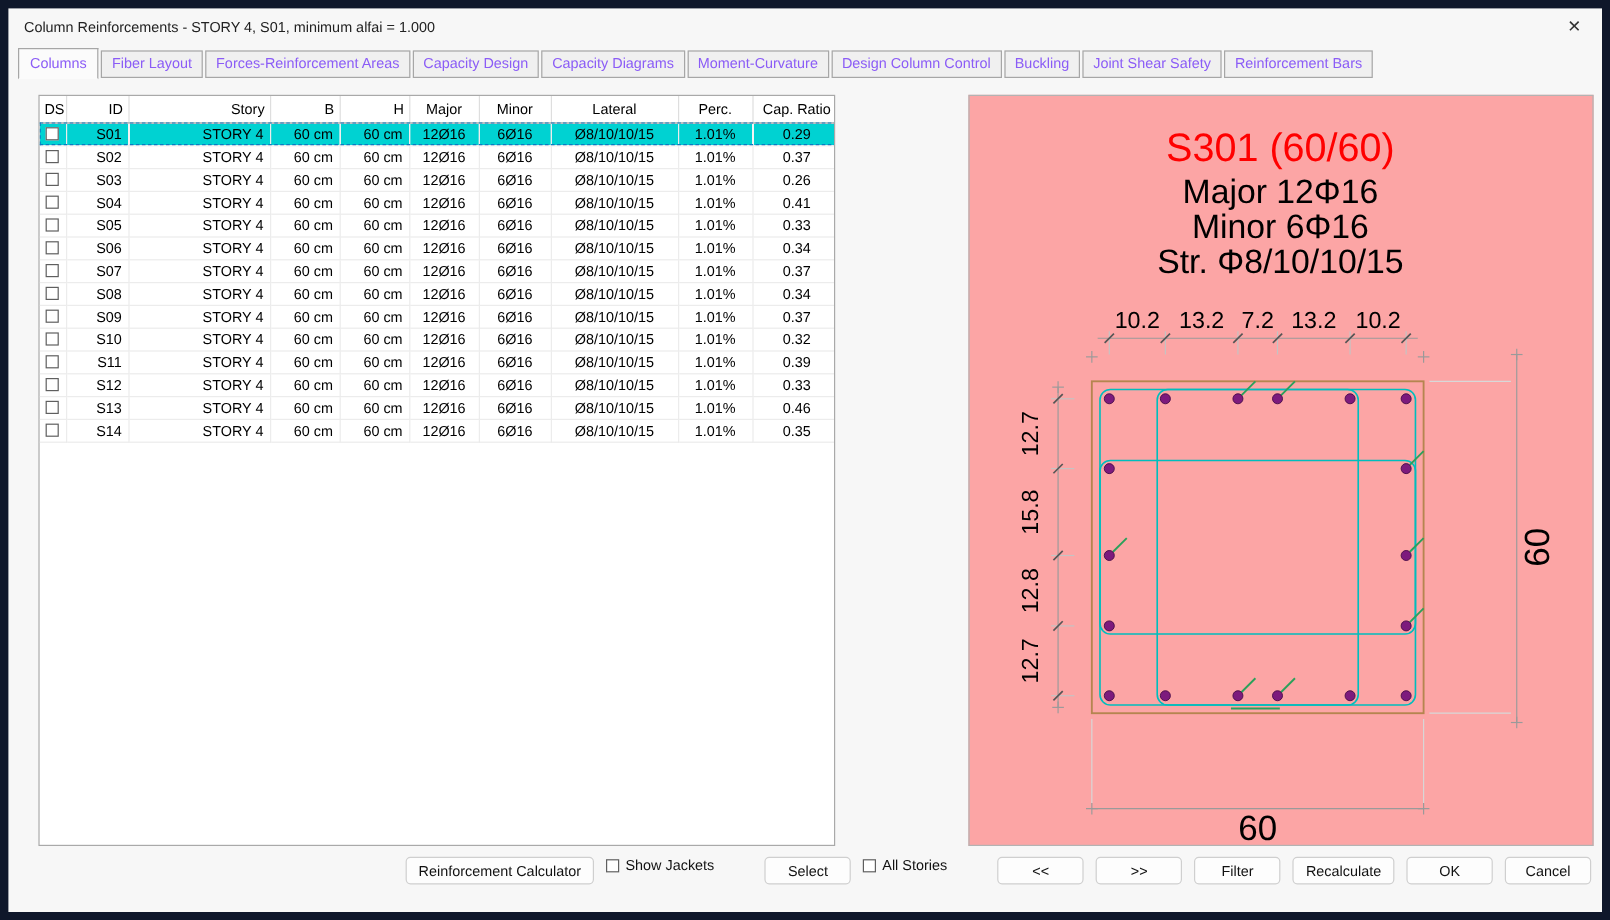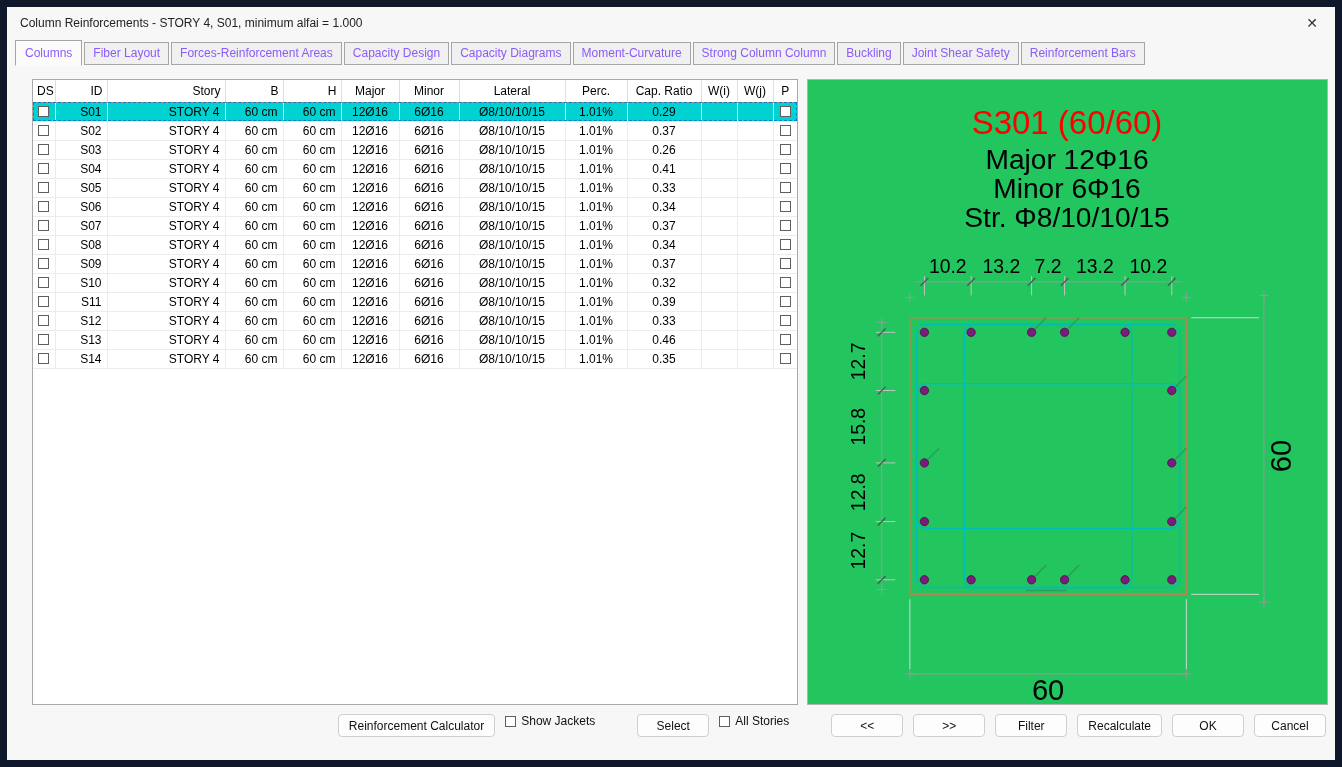--- a/index.html
+++ b/index.html
@@ -6,30 +6,30 @@
   html,body{width:1342px;height:767px}
   body{font-family:"Liberation Sans","DejaVu Sans",sans-serif;background:#e8e8e8;position:relative;overflow:hidden}
   .dialog{position:absolute;inset:0;border:7px solid #0f172a;background:#f7f7f7;display:flex;flex-direction:column}
   .titlebar{height:31px;flex:0 0 31px;display:flex;align-items:center;padding-left:13px}
   .title{font-size:12px;color:#222}
   .close-btn{margin-left:auto;width:46px;height:30px;border:0;background:transparent;font-size:14px;color:#333;font-family:inherit}
   .tabstrip{flex:0 0 27px;display:flex;align-items:flex-end;padding-left:8px;position:relative}
   .tab{font-size:12px;color:#8b5cf6;background:#f0f0f0;border:1px solid #a6a6a6;padding:3px 8px 4px;margin-right:2px;white-space:nowrap}
   .tab.active{background:#fbfbfb;padding:5px 9px 5px;border-bottom-color:#fbfbfb;z-index:3;margin-bottom:-1px}
   .content{flex:1;position:relative}
-  .table-panel{position:absolute;left:25px;top:14px;width:766px;bottom:9px;background:#fff;border:1px solid #a9a9a9;overflow:hidden}
+  .table-panel{position:absolute;left:25px;top:14px;width:664px;bottom:9px;background:#fff;border:1px solid #a9a9a9;overflow:hidden}
   table{border-collapse:collapse;table-layout:fixed;width:100%;font-size:12px;color:#000}
   th{font-weight:normal;height:22px;border-bottom:1px solid #989898;border-right:1px solid #dedede;background:#fff;padding:0 4px;white-space:nowrap;overflow:hidden}
   td{height:19px;border-right:1px solid #ececec;border-bottom:1px solid #ececec;padding:0 5px;white-space:nowrap;overflow:hidden}
   th:last-child,td:last-child{border-right:none}
   .a-l{text-align:right}.a-c{text-align:center}
   tr.selected td{background:#00d2d2}
   tr.selected{outline:1.5px dashed #0b7bc2;outline-offset:-1.5px}
   .cb{display:inline-block;width:11px;height:11px;border:1px solid #5f5f5f;background:#fff;vertical-align:-1px}
-  .drawing-panel{position:absolute;left:800px;right:7px;top:14px;bottom:9px;background:#22c55e;border:1px solid #b3b3b3}
+  .drawing-panel{position:absolute;left:800px;right:7px;top:14px;bottom:9px;background:#fca5a5;border:1px solid #b3b3b3}
   .drawing-panel svg{width:100%;height:100%;display:block}
   .footer{flex:0 0 46px;display:flex;align-items:flex-start;justify-content:flex-end;gap:10px;padding:0 9px 8px 0}
   .btn{height:23px;min-width:72px;border:1px solid #cfcfcf;background:#fdfdfd;border-radius:4px;font-size:12px;font-family:inherit;color:#111;padding:0 10px;white-space:nowrap}
   .chk-group{display:flex;align-items:center;gap:5px;font-size:12px;color:#111}
   .ml14{margin-left:32px}
   .bg-fragment{position:absolute;left:10px;top:788px;height:11px;overflow:hidden;display:flex;align-items:flex-end;gap:7px;z-index:9}
   .bg-fragment .sq{width:12px;height:12px;background:#3c5aa0;flex:0 0 12px}
   .bg-fragment .txt{font-size:13px;font-weight:bold;color:#3a3a3a;letter-spacing:.5px;white-space:nowrap}
 </style>
 </head>
@@ -41,21 +41,21 @@
     <button class="close-btn">✕</button>
   </div>
 
   <div class="tabstrip">
       <div class="tab active">Columns</div>
       <div class="tab">Fiber Layout</div>
       <div class="tab">Forces-Reinforcement Areas</div>
       <div class="tab">Capacity Design</div>
       <div class="tab">Capacity Diagrams</div>
       <div class="tab">Moment-Curvature</div>
-      <div class="tab">Strong Column Column</div>
+      <div class="tab">Design Column Control</div>
       <div class="tab">Buckling</div>
       <div class="tab">Joint Shear Safety</div>
       <div class="tab">Reinforcement Bars</div>
     </div>
 
   <div class="content">
     <div class="table-panel">
       <table>
         <colgroup>
           <col style="width:22px">

